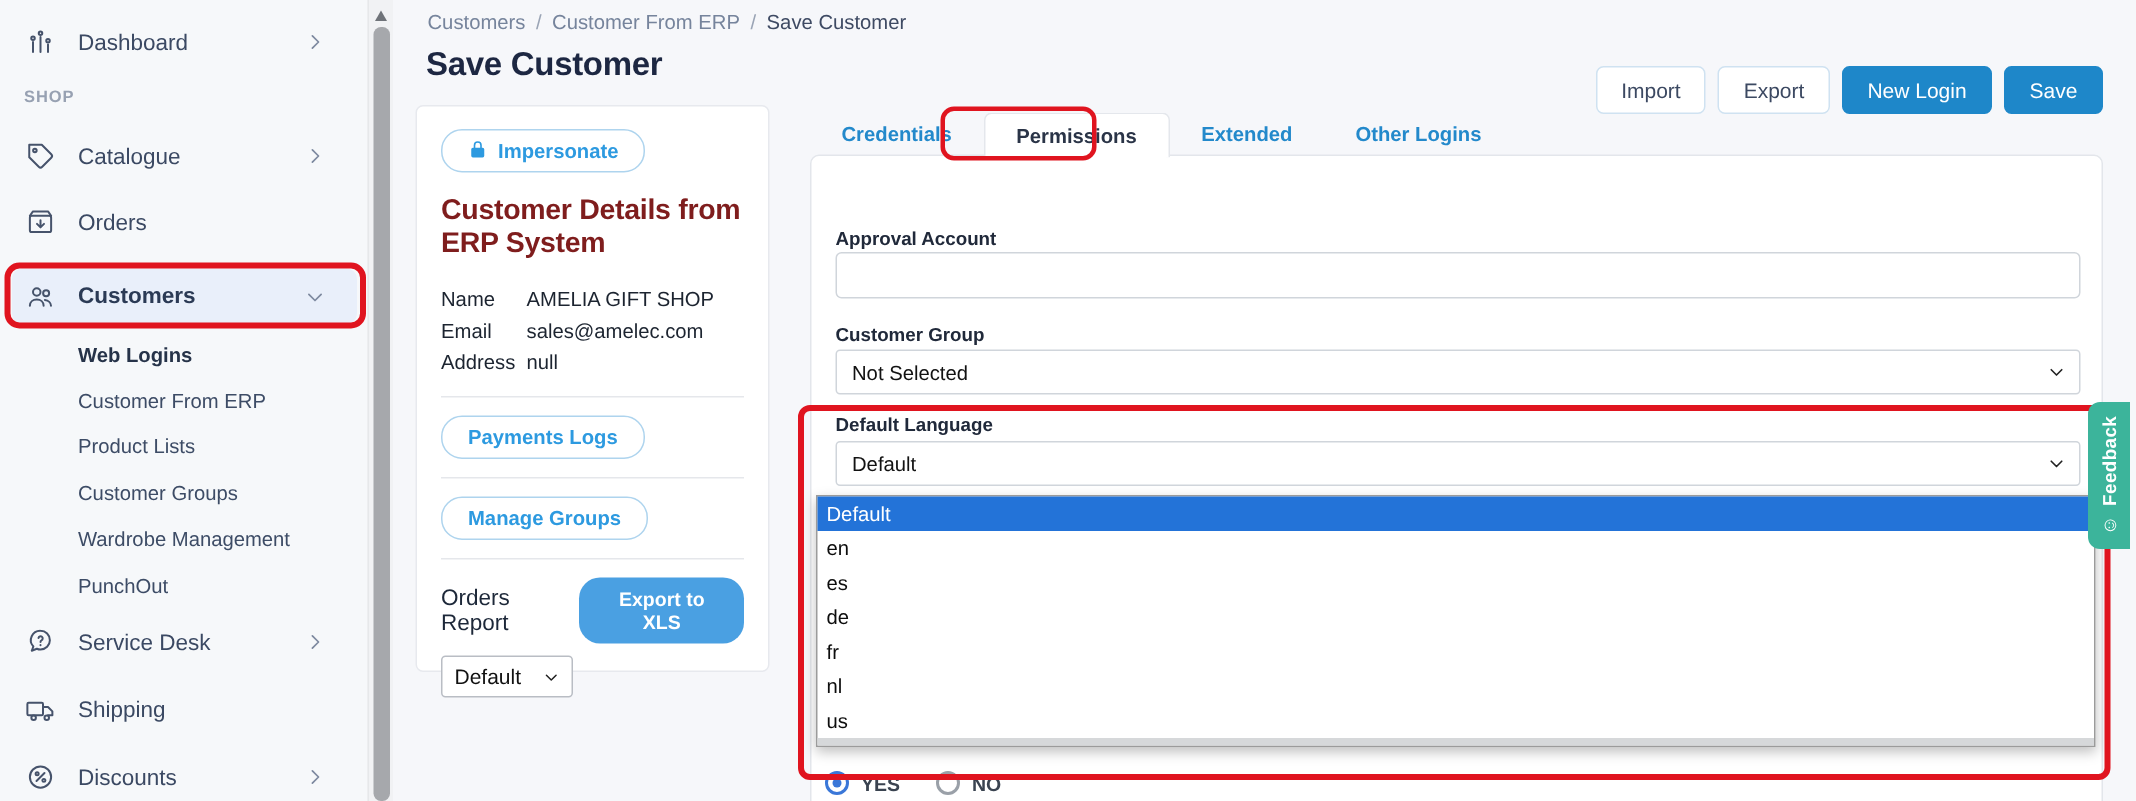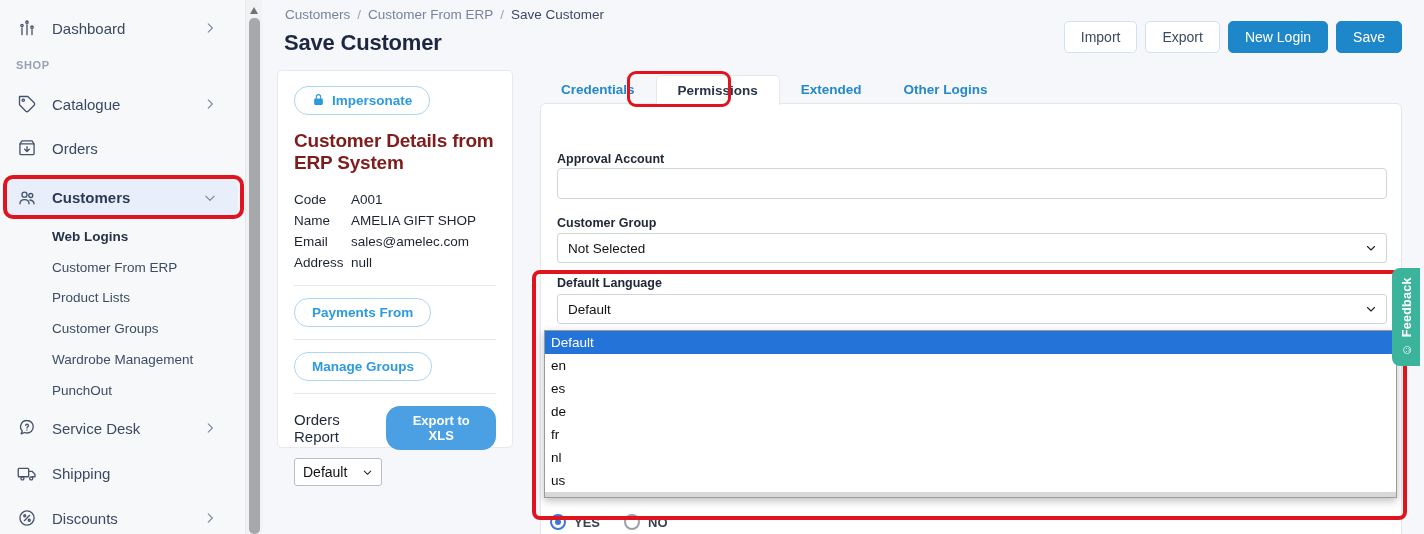--- a/index.html
+++ b/index.html
@@ -22,21 +22,21 @@
   
   .scrollbar { position:absolute; left:245px; top:0; width:17px; height:534px; background:#f1f2f4; border-left:1px solid #e6e8ea; }
   .scroll-up { position:absolute; left:4px; top:7px; width:0; height:0; border-left:4.5px solid transparent; border-right:4.5px solid transparent; border-bottom:7px solid #6f7379; }
   .scroll-thumb { position:absolute; left:3px; top:18px; width:11px; height:516px; background:#a6a8ac; border-radius:5px; }
   
   .breadcrumb { position:absolute; left:285px; top:7px; font-size:13.5px; color:#76849c; }
   .breadcrumb .sep { margin:0 7px; color:#9aa4b5; }
   .breadcrumb .crumb { cursor:pointer; }
   .breadcrumb .current { color:#3e4a63; }
   .page-title { position:absolute; left:284px; top:30px; font-size:22px; font-weight:700; color:#1d2742; letter-spacing:-.2px; }
-  .header-btns { position:absolute; right:22px; top:21px; display:flex; gap:8px; }
+  .header-btns { position:absolute; right:22px; top:44px; display:flex; gap:8px; }
   .btn { font-family:inherit; font-size:14px; border-radius:5px; padding:7px 16px; cursor:pointer; }
   .btn.outline { background:#fff; border:1px solid #cfe2f1; color:#3c4962; }
   .btn.solid { background:#1e87c9; border:1px solid #1e87c9; color:#fff; }
   
   .card { position:absolute; left:277px; top:70px; width:236px; height:378px; background:#fff; border:1px solid #e7e9ee; border-radius:5px; padding:15px 16px; }
   .pill-btn { display:inline-flex; gap:7px; background:#fff; border:1px solid #aed4ee; color:#2d9ae0; font-weight:700; font-size:13.5px; border-radius:14px; padding:6px 17px; cursor:pointer; font-family:inherit; }
   .card h2 { margin-top:15px; font-size:19px; line-height:22px; font-weight:700; color:#7f1d1d; letter-spacing:-.2px; }
   .fields { margin-top:15px; font-size:13.5px; color:#1c2430; line-height:21px; }
   .frow { display:flex; }
   .frow .fl { width:57px; flex:none; }
@@ -225,40 +225,36 @@
       <svg width="13" height="13" viewBox="0 0 24 24" fill="#2d9ae0">
           <path d="M7 10V7a5 5 0 0 1 10 0v3h1a2 2 0 0 1 2 2v8a2 2 0 0 1-2 2H6a2 2 0 0 1-2-2v-8a2 2 0 0 1 2-2h1zm2 0h6V7a3 3 0 0 0-6 0v3z"></path>
         </svg>
     </span>
     <span>Impersonate</span>
   </button>
 
   <h2>Customer Details from ERP System</h2>
 
   <div class="fields">
-    <div class="frow">
-      <span class="fl">Code</span>
-      <span>A001</span>
-    </div>
     <div class="frow">
       <span class="fl">Name</span>
       <span>AMELIA GIFT SHOP</span>
     </div>
     <div class="frow">
       <span class="fl">Email</span>
       <span>sales@amelec.com</span>
     </div>
     <div class="frow">
       <span class="fl">Address</span>
       <span>null</span>
     </div>
   </div>
 
   <hr>
-  <button class="pill-btn">Payments From</button>
+  <button class="pill-btn">Payments Logs</button>
   <hr>
   <button class="pill-btn">Manage Groups</button>
   <hr>
 
   <div class="orders-row">
     <span class="orders-lbl">Orders Report</span>
     <button class="xls-btn">Export to XLS</button>
   </div>
   <div class="mini-select">
     <span>Default</span>

